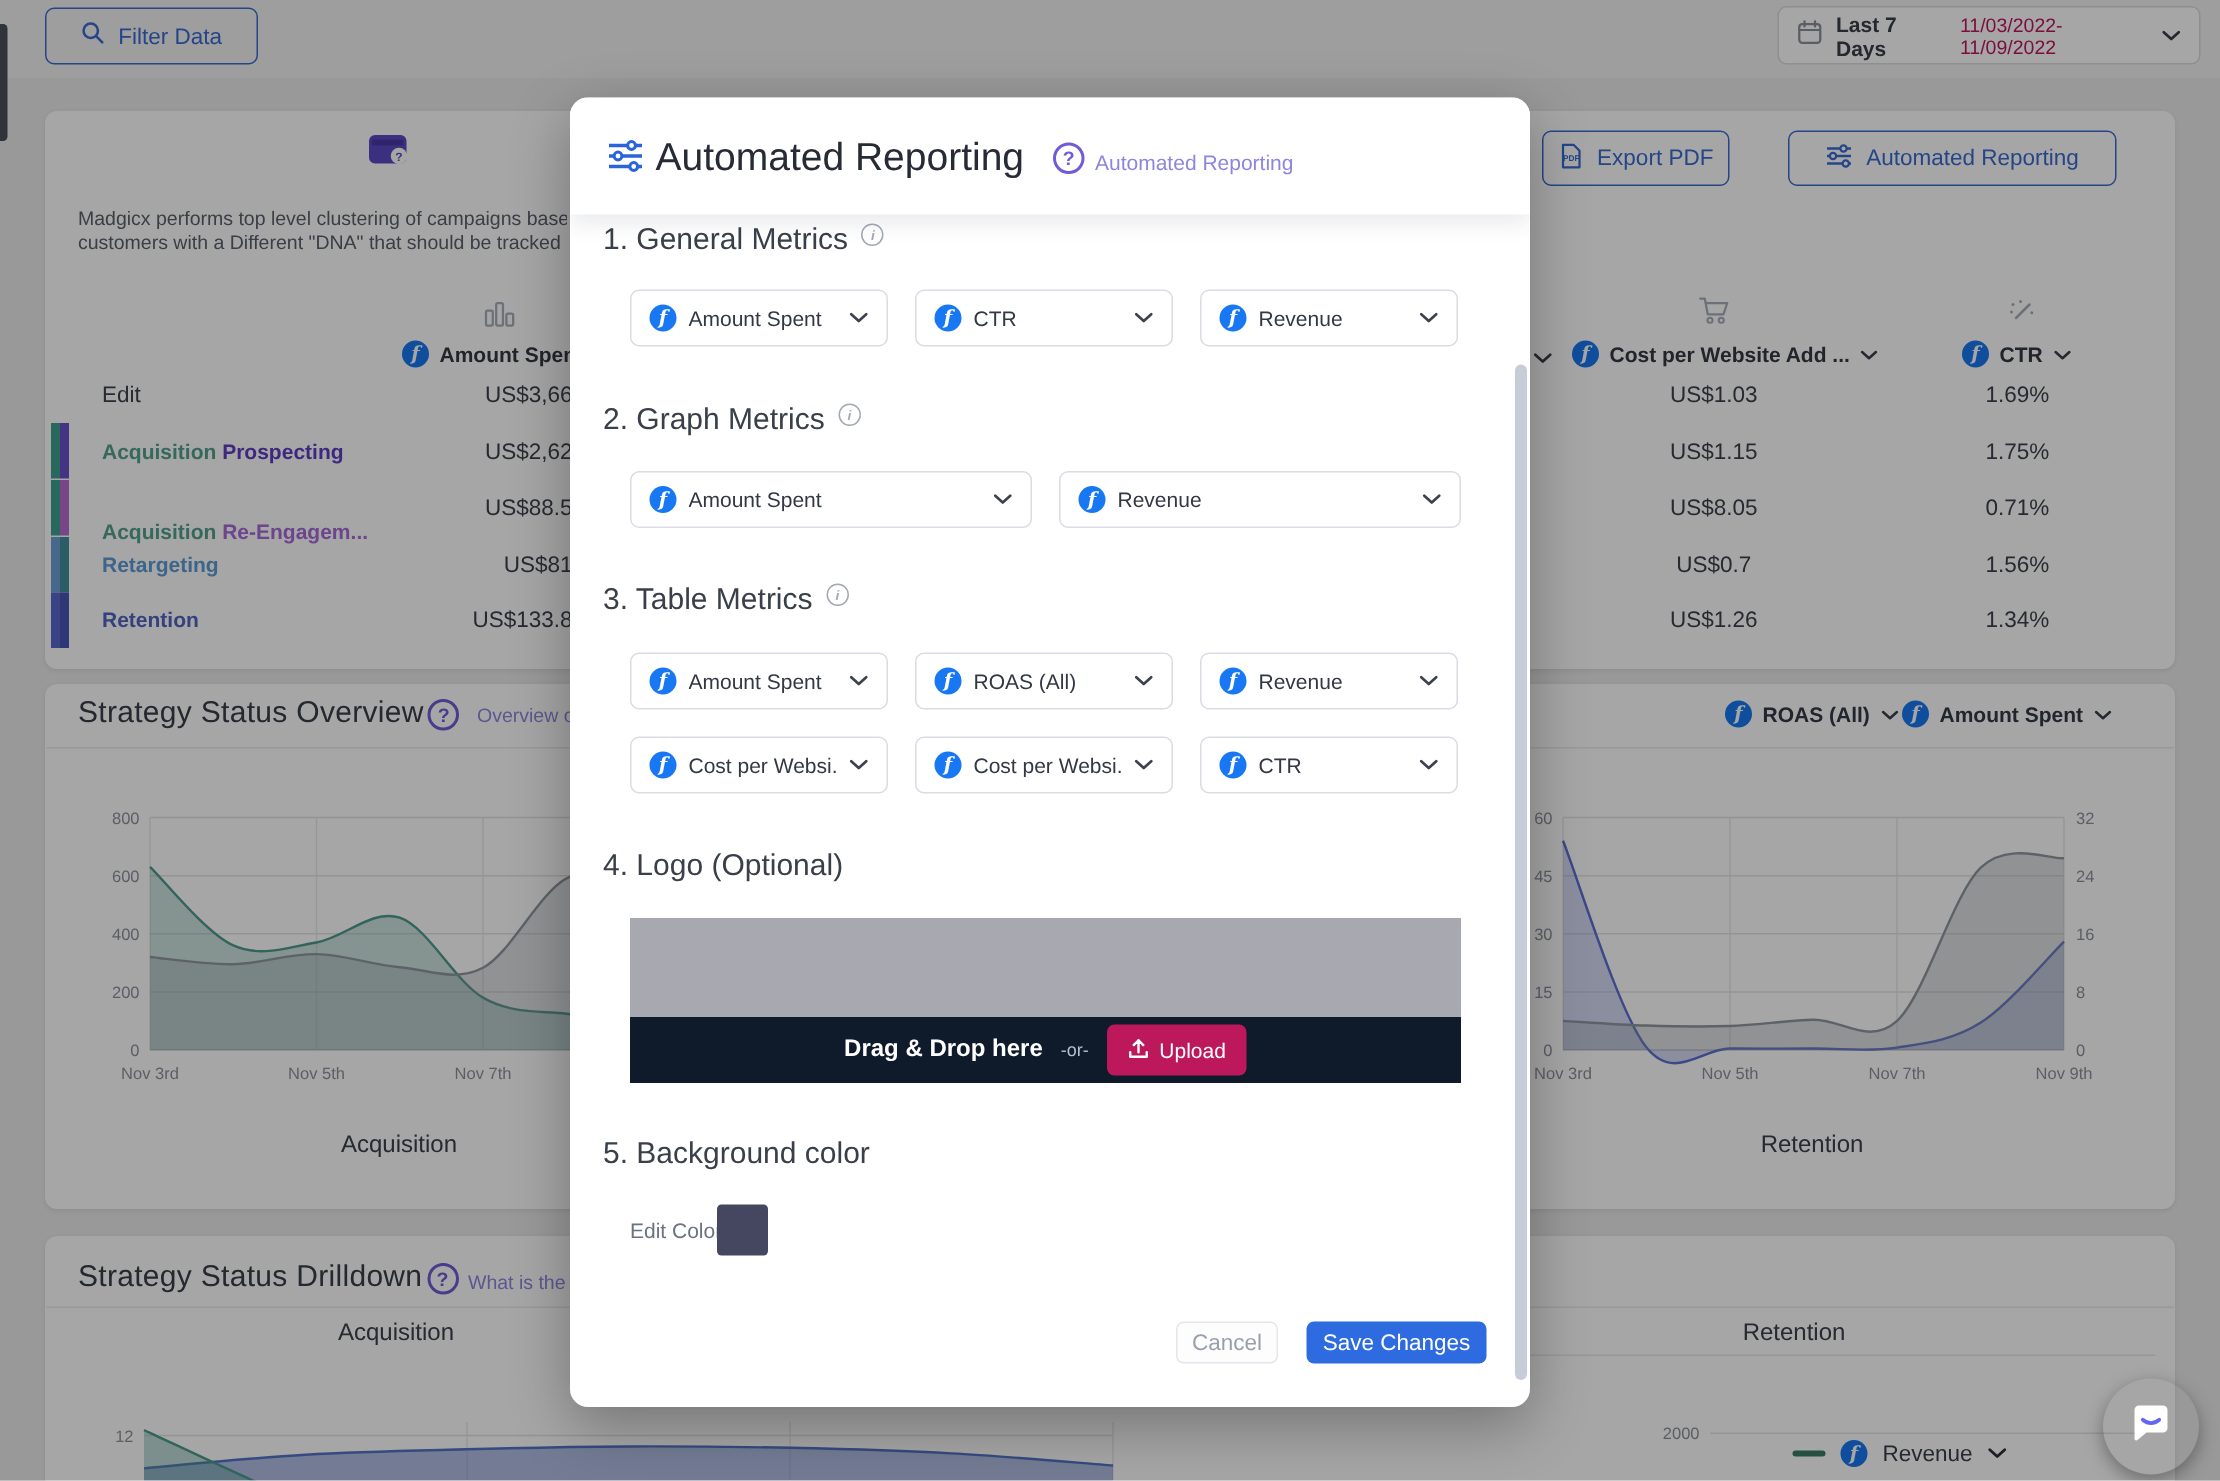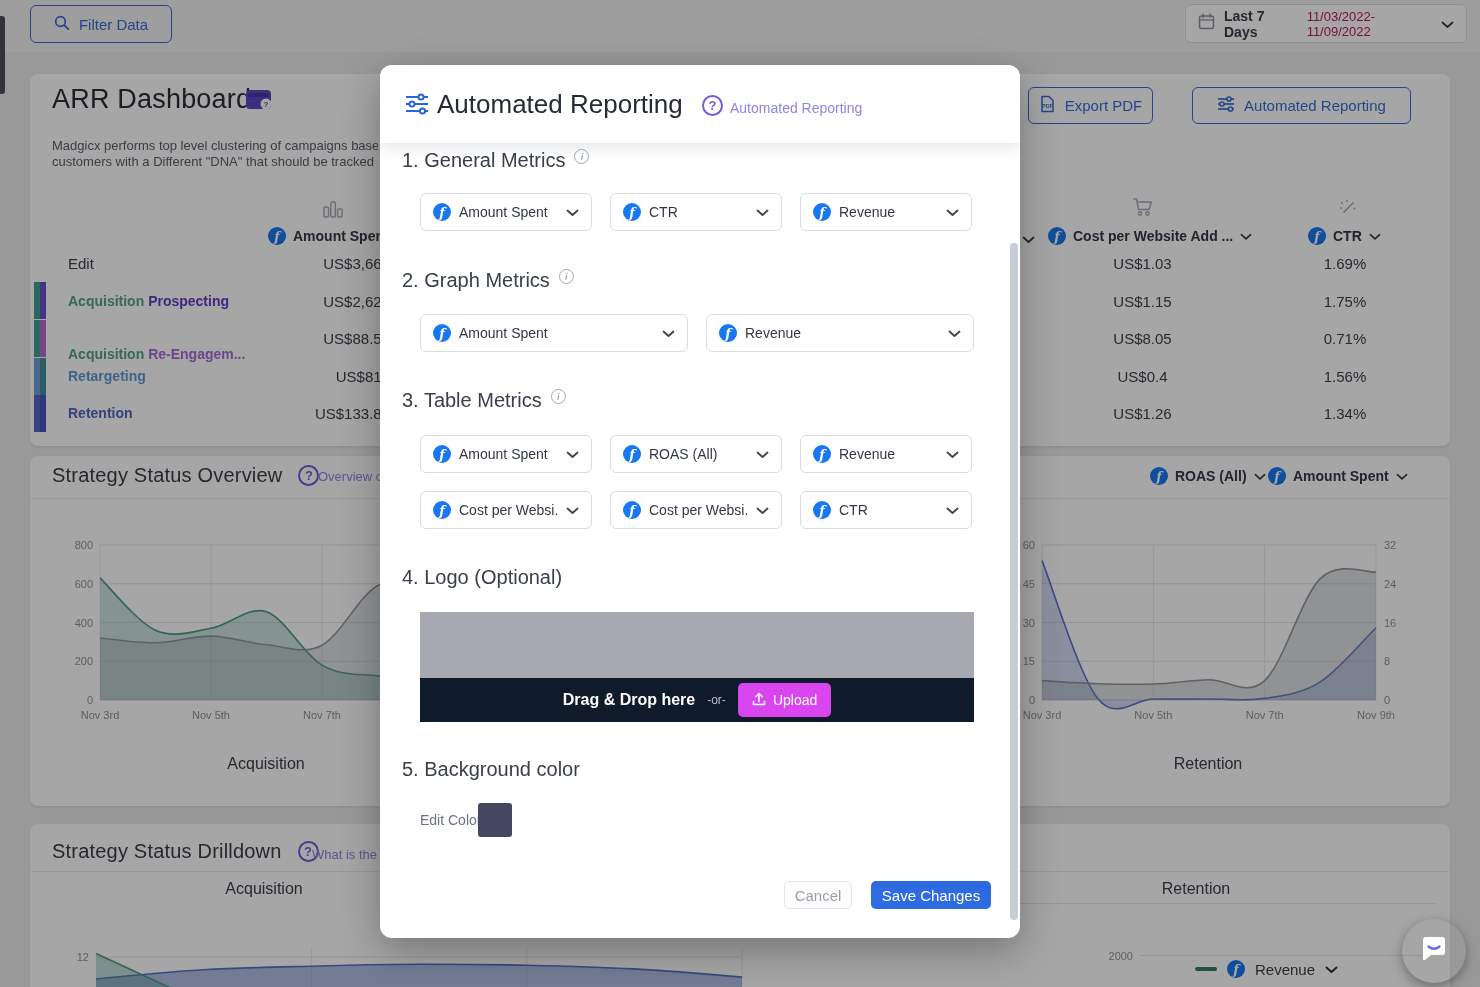--- a/index.html
+++ b/index.html
@@ -11,41 +11,41 @@
   .datepicker{position:absolute;display:flex;align-items:center;gap:9px;background:#fff;border:1px solid #dcdcdc;border-radius:6px;box-sizing:border-box;padding:0 12px;cursor:pointer;}
   .dp-preset{font-size:14px;font-weight:700;color:#3a3f49;}
   .dp-range{font-size:13px;color:#be185d;}
   .h1{position:absolute;font-size:27px;color:#2b2f38;font-weight:500;letter-spacing:.2px;}
   .desc{position:absolute;font-size:13px;color:#5a606b;line-height:16px;white-space:nowrap;overflow:hidden;}
   .th{position:absolute;display:flex;align-items:center;gap:7px;font-size:14px;font-weight:700;color:#333842;white-space:nowrap;}
   .cell{position:absolute;font-size:15px;color:#3d424c;white-space:nowrap;}
   .rowname{position:absolute;font-size:14px;font-weight:700;white-space:nowrap;}
   .stripe{position:absolute;width:6px;height:37px;}
   .fb{display:inline-flex;align-items:center;justify-content:center;width:18px;height:18px;border-radius:50%;background:#1877f2;color:#fff;font-weight:700;font-size:13px;flex:none;font-family:"DejaVu Serif",serif;font-style:italic;}
-  .sec-title{position:absolute;display:flex;align-items:center;gap:16px;font-size:20px;color:#3a4049;letter-spacing:.2px;}
+  .sec-title{position:absolute;display:flex;align-items:flex-end;gap:3px;font-size:20px;color:#3a4049;letter-spacing:.2px;}
   .qm{width:21px;height:21px;border:2px solid #6f5cd6;border-radius:50%;color:#6f5cd6;font-weight:700;font-size:13px;display:flex;align-items:center;justify-content:center;box-sizing:border-box;flex:none;}
   .plink{position:absolute;font-size:13px;color:#8c87dd;white-space:nowrap;overflow:hidden;}
   .metric{position:absolute;display:flex;align-items:center;gap:7px;font-size:14px;font-weight:600;color:#343945;cursor:pointer;white-space:nowrap;}
   .chart-label{position:absolute;font-size:16px;color:#3c414c;text-align:center;}
   .divider{position:absolute;height:1px;background:#ececec;}
   .tk{font-size:11px;fill:#8d929c;font-family:"Liberation Sans",sans-serif;}
   .dim{position:absolute;left:0;top:0;width:1480px;height:987px;background:rgba(0,0,0,.35);z-index:50;}
   .modal{position:absolute;left:380px;top:65px;width:640px;height:873px;background:#fff;border-radius:12px;z-index:100;box-shadow:0 12px 40px rgba(0,0,0,.3);overflow:hidden;}
   .modal-head{position:absolute;left:0;top:0;width:100%;height:78px;background:#fff;box-shadow:0 6px 14px rgba(40,50,70,.10);z-index:2;}
   .modal-title{position:absolute;left:57px;top:24px;font-size:26px;color:#262b36;font-weight:500;}
   .msec{position:absolute;display:flex;gap:9px;font-size:20px;color:#3a4049;z-index:1;}
   .info{width:15px;height:15px;border:1.5px solid #a3a9b3;border-radius:50%;color:#a3a9b3;font-size:9px;font-weight:700;display:flex;align-items:center;justify-content:center;box-sizing:border-box;font-style:italic;}
   .dd{position:absolute;display:flex;align-items:center;gap:8px;padding:0 12px;border:1px solid #d9dce3;border-radius:6px;background:#fff;height:38px;box-sizing:border-box;cursor:pointer;z-index:1;}
   .dd .lbl{flex:1;font-size:14px;color:#333845;white-space:nowrap;overflow:hidden;}
   .upload-zone{position:absolute;left:40px;top:547px;width:554px;height:110px;z-index:1;}
   .upload-gray{position:absolute;left:0;top:0;width:100%;height:66px;background:#a8a8b0;}
   .upload-dark{position:absolute;left:0;top:66px;width:100%;height:44px;background:#0f1a2b;display:flex;align-items:center;justify-content:center;gap:12px;}
   .drag-txt{color:#fff;font-size:16px;font-weight:700;}
   .or-txt{color:#b9bfca;font-size:12px;}
-  .upload-btn{display:flex;align-items:center;gap:7px;background:#d946ef;color:#fff;font-size:14px;font-weight:500;border:none;border-radius:5px;height:29px;padding:17px 14px;cursor:pointer;}
+  .upload-btn{display:flex;align-items:center;gap:7px;background:#be185d;color:#fff;font-size:14px;font-weight:500;border:none;border-radius:5px;height:29px;padding:17px 14px;cursor:pointer;}
   .swatch{position:absolute;left:98px;top:738px;width:34px;height:34px;border-radius:3px;z-index:1;cursor:pointer;}
   .btn-cancel{position:absolute;left:404px;top:816px;width:68px;height:28px;background:#fdfdfd;border:1px solid #e4e6eb;border-radius:5px;color:#9aa0ab;font-size:15px;cursor:pointer;z-index:1;}
   .btn-save{position:absolute;left:491px;top:816px;width:120px;height:28px;background:#2e6be0;border:none;border-radius:5px;color:#fff;font-size:15px;cursor:pointer;z-index:1;}
   .mscroll{position:absolute;right:2px;top:178px;width:8px;height:677px;border-radius:4px;background:#c6ccd8;z-index:3;}
   .chat{position:absolute;left:1402px;top:919px;width:64px;height:64px;border-radius:50%;z-index:200;display:flex;align-items:center;justify-content:center;box-shadow:0 4px 12px rgba(0,0,0,.35);cursor:pointer;}
   .subpanel-line{position:absolute;background:#e9e9e9;}
   .legend{position:absolute;left:1195px;top:960px;display:flex;align-items:center;gap:10px;z-index:5;}
   .legend-dash{width:22px;height:4px;border-radius:2px;}
   .legend-lbl{font-size:15px;color:#3a3f49;}
   .edge{position:absolute;left:0;top:16px;width:5px;height:78px;background:#4a4f58;border-radius:0 3px 3px 0;}
@@ -74,21 +74,20 @@
           <line x1="2" y1="7" x2="15" y2="7" stroke="#8a8f98" stroke-width="1.2"></line>
         </svg></span>
     <span class="dp-preset">Last 7 Days</span>
     <span class="dp-range">11/03/2022-11/09/2022</span>
     <span><svg width="13" height="8" viewBox="0 0 13 8" fill="none">
           <path d="M1.5 1.5 L6.5 6 L11.5 1.5" stroke="#3a3f49" stroke-width="1.8" stroke-linecap="round" stroke-linejoin="round"></path>
         </svg></span>
   </div>
 
   <div class="card" style="left:30px;top:74px;width:1420px;height:372px;"></div>
-  <div class="h1" style="left:52px;top:84px;">ARR Dashboard</div>
   <div class="abs" style="left:246px;top:89px;">
     <svg width="27" height="22" viewBox="0 0 27 22" fill="none">
         <rect x="0" y="1" width="25" height="19" rx="4" fill="#5b4bc4"></rect>
         <rect x="2" y="4" width="21" height="4" fill="#4a3aa8"></rect>
         <circle cx="20" cy="15" r="5.5" fill="#fff"></circle>
         <text x="20" y="18" text-anchor="middle" font-size="8" font-weight="bold" fill="#5b4bc4" font-family="Liberation Sans, sans-serif">?</text>
       </svg>
   </div>
   <button class="btn-o" style="left:1028px;top:87px;width:125px;height:37px;">
     <span><svg width="17" height="18" viewBox="0 0 17 18" fill="none">
@@ -182,21 +181,21 @@
   <div class="rowname" style="left:68px;top:330px;margin-top:16px;">
     <span style="color: rgb(83, 160, 142);">Acquisition</span>
     <span style="color: rgb(166, 107, 216);">Re-Engagem...</span>
   </div>
   <div class="cell" style="left:240px;top:330px;width:150px;text-align:right;">US$88.57</div>
   <div class="cell" style="left:1060px;top:330px;width:165px;text-align:center;">US$8.05</div>
   <div class="cell" style="left:1300px;top:330px;width:90px;text-align:center;">0.71%</div>
 
   <div class="rowname" style="left: 68px; top: 368px; color: rgb(95, 155, 214);">Retargeting</div>
   <div class="cell" style="left:240px;top:368px;width:150px;text-align:right;">US$810</div>
-  <div class="cell" style="left:1060px;top:368px;width:165px;text-align:center;">US$0.4</div>
+  <div class="cell" style="left:1060px;top:368px;width:165px;text-align:center;">US$0.7</div>
   <div class="cell" style="left:1300px;top:368px;width:90px;text-align:center;">1.56%</div>
 
   <div class="rowname" style="left: 68px; top: 405px; color: rgb(82, 101, 196);">Retention</div>
   <div class="cell" style="left:240px;top:405px;width:150px;text-align:right;">US$133.83</div>
   <div class="cell" style="left:1060px;top:405px;width:165px;text-align:center;">US$1.26</div>
   <div class="cell" style="left:1300px;top:405px;width:90px;text-align:center;">1.34%</div>
 
   <div class="card" style="left:30px;top:456px;width:1420px;height:350px;"></div>
   <div class="sec-title" style="left:52px;top:464px;">
     <span>Strategy Status Overview</span>

